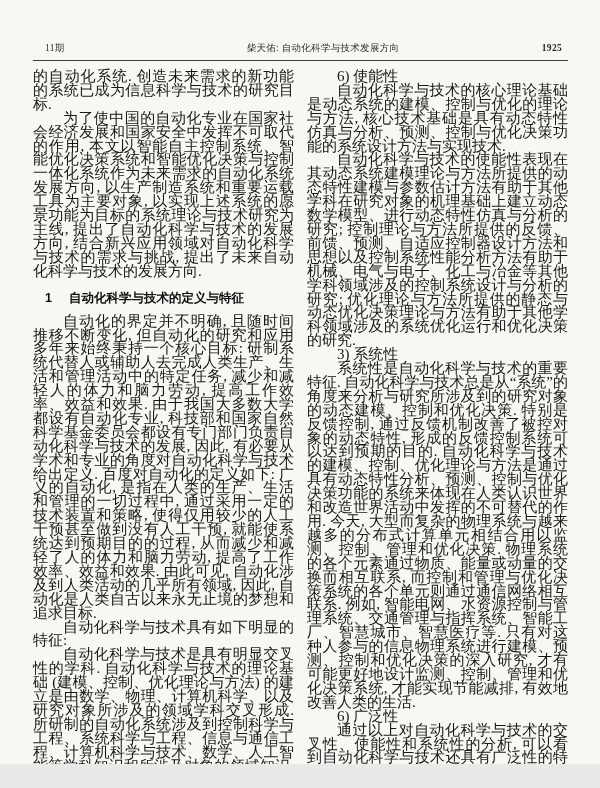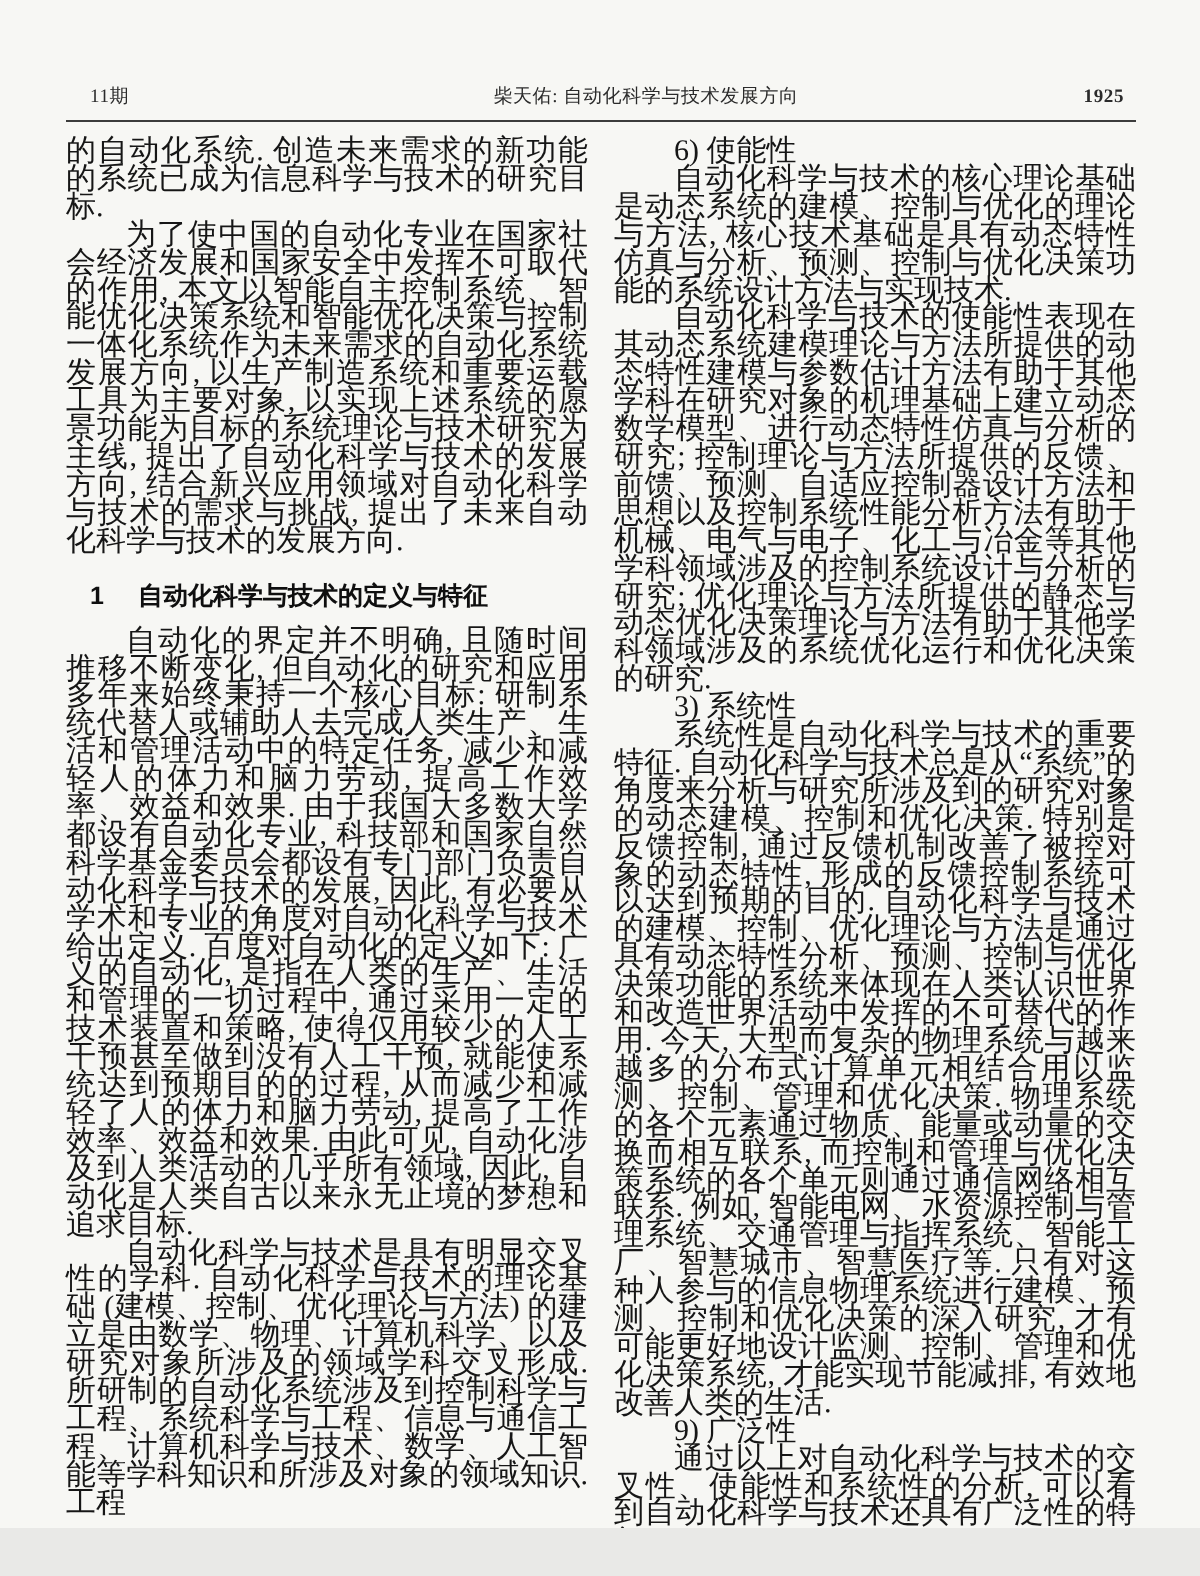--- a/index.html
+++ b/index.html
@@ -74,25 +74,26 @@
 
   <div class="columns">
     <div class="col" id="col-left">
         <p class="para opening">的自动化系统. 创造未来需求的新功能的系统已成为信息科学与技术的研究目标.</p>
         <p class="para body">为了使中国的自动化专业在国家社会经济发展和国家安全中发挥不可取代的作用, 本文以智能自主控制系统、智能优化决策系统和智能优化决策与控制一体化系统作为未来需求的自动化系统发展方向, 以生产制造系统和重要运载工具为主要对象, 以实现上述系统的愿景功能为目标的系统理论与技术研究为主线, 提出了自动化科学与技术的发展方向, 结合新兴应用领域对自动化科学与技术的需求与挑战, 提出了未来自动化科学与技术的发展方向.</p>
         <div class="section-heading">
           <span class="sec-num">1</span>
           <span>自动化科学与技术的定义与特征</span>
         </div>
         <p class="para body">自动化的界定并不明确, 且随时间推移不断变化, 但自动化的研究和应用多年来始终秉持一个核心目标: 研制系统代替人或辅助人去完成人类生产、生活和管理活动中的特定任务, 减少和减轻人的体力和脑力劳动, 提高工作效率、效益和效果. 由于我国大多数大学都设有自动化专业, 科技部和国家自然科学基金委员会都设有专门部门负责自动化科学与技术的发展, 因此, 有必要从学术和专业的角度对自动化科学与技术给出定义. 百度对自动化的定义如下: 广义的自动化, 是指在人类的生产、生活和管理的一切过程中, 通过采用一定的技术装置和策略, 使得仅用较少的人工干预甚至做到没有人工干预, 就能使系统达到预期目的的过程, 从而减少和减轻了人的体力和脑力劳动, 提高了工作效率、效益和效果. 由此可见, 自动化涉及到人类活动的几乎所有领域, 因此, 自动化是人类自古以来永无止境的梦想和追求目标.</p>
+        <p class="para body">自动化科学与技术具有如下明显的特征:</p>
         <p class="para body">自动化科学与技术是具有明显交叉性的学科. 自动化科学与技术的理论基础 (建模、控制、优化理论与方法) 的建立是由数学、物理、计算机科学、以及研究对象所涉及的领域学科交叉形成. 所研制的自动化系统涉及到控制科学与工程、系统科学与工程、信息与通信工程、计算机科学与技术、数学、人工智能等学科知识和所涉及对象的领域知识. 工程</p>
       </div>
     <div class="col" id="col-right">
         <p class="para item">6) 使能性</p>
         <p class="para body">自动化科学与技术的核心理论基础是动态系统的建模、控制与优化的理论与方法, 核心技术基础是具有动态特性仿真与分析、预测、控制与优化决策功能的系统设计方法与实现技术.</p>
         <p class="para body">自动化科学与技术的使能性表现在其动态系统建模理论与方法所提供的动态特性建模与参数估计方法有助于其他学科在研究对象的机理基础上建立动态数学模型、进行动态特性仿真与分析的研究; 控制理论与方法所提供的反馈、前馈、预测、自适应控制器设计方法和思想以及控制系统性能分析方法有助于机械、电气与电子、化工与冶金等其他学科领域涉及的控制系统设计与分析的研究; 优化理论与方法所提供的静态与动态优化决策理论与方法有助于其他学科领域涉及的系统优化运行和优化决策的研究.</p>
         <p class="para item">3) 系统性</p>
         <p class="para body">系统性是自动化科学与技术的重要特征. 自动化科学与技术总是从“系统”的角度来分析与研究所涉及到的研究对象的动态建模、控制和优化决策. 特别是反馈控制, 通过反馈机制改善了被控对象的动态特性, 形成的反馈控制系统可以达到预期的目的. 自动化科学与技术的建模、控制、优化理论与方法是通过具有动态特性分析、预测、控制与优化决策功能的系统来体现在人类认识世界和改造世界活动中发挥的不可替代的作用. 今天, 大型而复杂的物理系统与越来越多的分布式计算单元相结合用以监测、控制、管理和优化决策. 物理系统的各个元素通过物质、能量或动量的交换而相互联系, 而控制和管理与优化决策系统的各个单元则通过通信网络相互联系. 例如, 智能电网、水资源控制与管理系统、交通管理与指挥系统、智能工厂、智慧城市、智慧医疗等. 只有对这种人参与的信息物理系统进行建模、预测、控制和优化决策的深入研究, 才有可能更好地设计监测、控制、管理和优化决策系统, 才能实现节能减排, 有效地改善人类的生活.</p>
-        <p class="para item">9) 广泛性</p>
+        <p class="para item">6) 广泛性</p>
         <p class="para body">通过以上对自动化科学与技术的交叉性、使能性和系统性的分析, 可以看到自动化科学与技术还具有广泛性的特征.</p>
       </div>
   </div>
 </div>
 
 </body></html>

